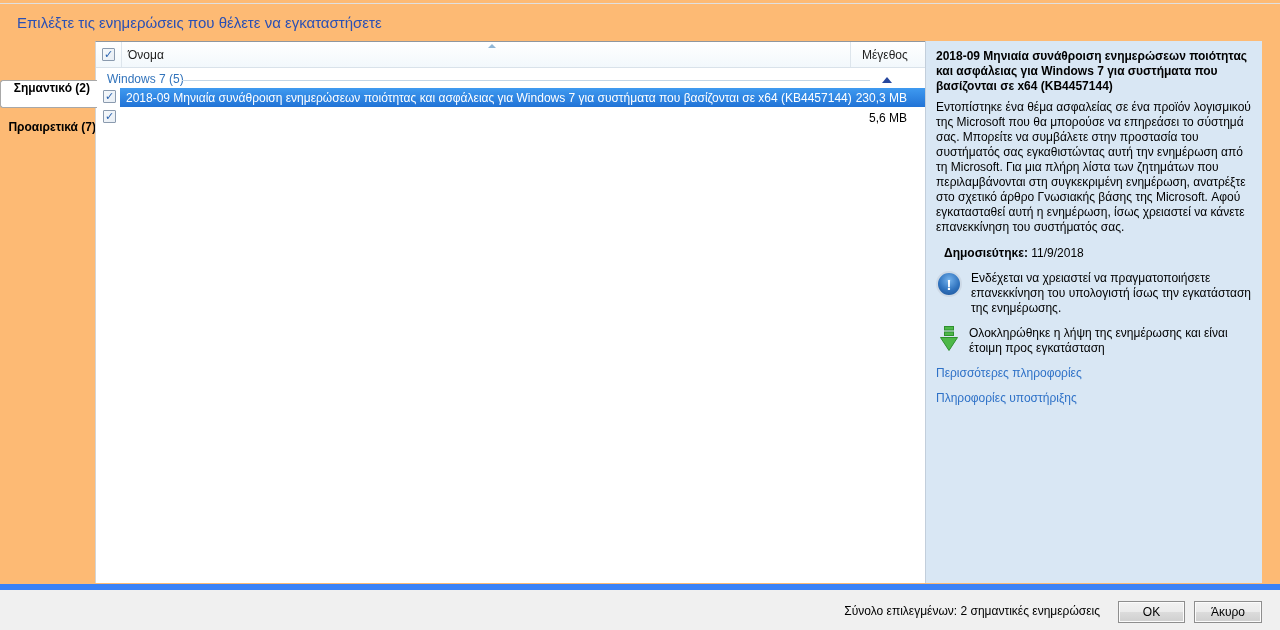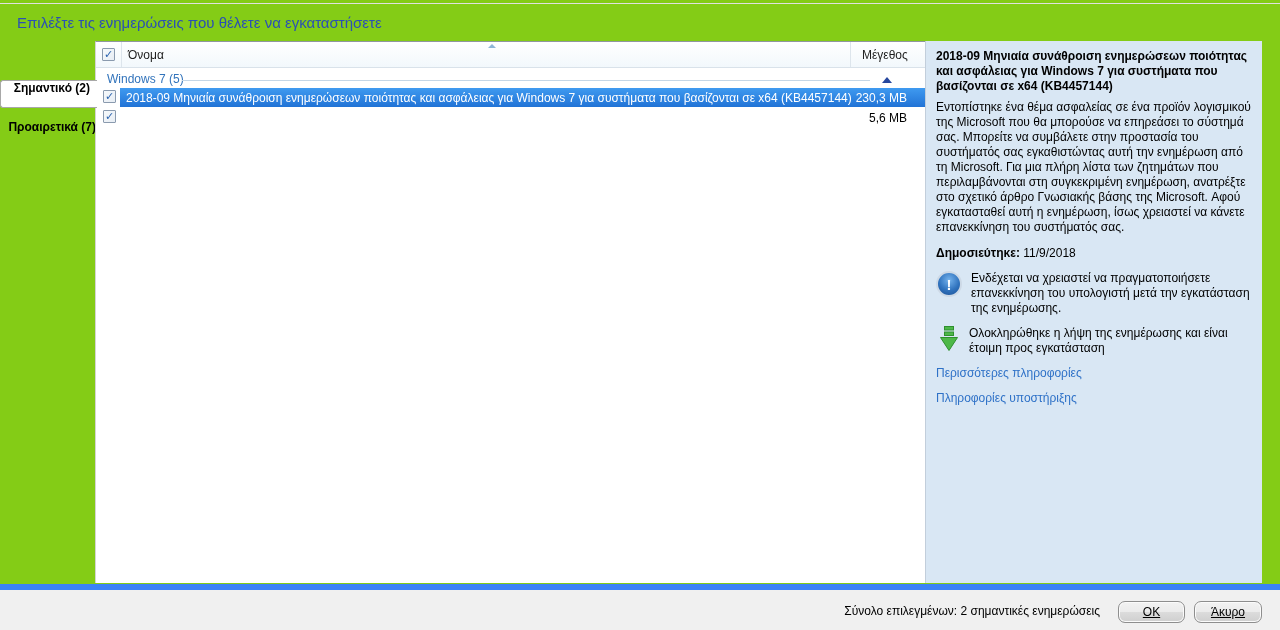--- a/index.html
+++ b/index.html
@@ -1,18 +1,18 @@
 <!DOCTYPE html>
 <html><head>
 <meta charset="utf-8">
 <style>
   * { margin:0; padding:0; box-sizing:border-box; }
   html,body { width:1280px; height:630px; background:#ffffff; overflow:hidden; }
   body { font-family:"Liberation Sans","DejaVu Sans",sans-serif; font-size:12px; color:#000; }
-  #screen { position:relative; width:1280px; height:630px; background:#84cc16; }
+  #screen { position:relative; width:1280px; height:630px; background:#fdba74; }
 
   .top-hairline { position:absolute; left:0; top:3px; width:1280px; height:1px; background:#e0e0e0; }
 
   .page-title { position:absolute; left:17px; top:14px; font-size:15px; color:#2b50b4; }
 
   
   .tab-selected { position:absolute; left:0; top:80px; width:97px; height:28px; background:#fff;
     border:1px solid #a8a8a8; border-right:none; border-radius:3px 0 0 3px; z-index:5;
     display:flex; justify-content:flex-end; padding-right:7px;
     font-weight:bold; cursor:default; }
@@ -53,38 +53,38 @@
   
   .cb { width:13px; height:13px; background:linear-gradient(135deg,#f6f9fb,#e7edf4);
     border:1px solid #8a9aae; border-radius:1px; display:flex; align-items:center; justify-content:center;
     font-size:11px; font-weight:bold; color:#2a62ae; line-height:1; cursor:pointer; }
 
   
   .details-panel { position:absolute; left:925px; top:41px; width:337px; height:542px;
     background:#d9e7f4; border-left:1px solid #c2cedb; padding:8px 10px 0 10px; line-height:15px; }
   .details-title { font-weight:bold; }
   .details-desc { margin-top:6px; }
-  .published { margin-top:11px; }
+  .published { margin-top:11px;margin-left:8px; }
   .published .lbl { font-weight:bold; }
   .info-row { margin-top:10px; display:flex; gap:9px; align-items:flex-start; }
   .excl-icon { flex:0 0 auto; width:26px; height:26px; border-radius:50%;
     background:radial-gradient(circle at 50% 32%, #74b2ec 0%, #3073be 55%, #1b4f93 100%);
     border:2px solid #cdd9e6; display:flex; align-items:center; justify-content:center;
     color:#fff; font-weight:bold; font-size:15px; line-height:1; }
   .dl-icon { flex:0 0 auto; width:22px; height:26px; margin-left:2px; }
   .details-link { margin-top:10px; color:#2e71c7; cursor:pointer; }
 
   
   .footer { position:absolute; left:0; top:584px; width:1280px; height:57px;
     background:#f0f0f0; border-top:6px solid #3b82f6; }
   .footer-summary { position:absolute; right:180px; top:14px; color:#000; }
-  .btn { position:absolute; top:11px; height:22px; border:1px solid #8e8e8e; border-radius:7px;
+  .btn { position:absolute; top:11px; height:22px; border:1px solid #8e8e8e; border-radius:0;
     background:linear-gradient(#f2f2f2 0%,#ebebeb 50%,#dcdcdc 50%,#cfcfcf 100%);
     display:flex; align-items:center; justify-content:center; font-size:12px; cursor:pointer;
-    box-shadow:inset 0 0 0 1px #fbfbfb;text-decoration:underline; }
+    box-shadow:inset 0 0 0 1px #fbfbfb; }
   .btn-ok { left:1118px; width:67px; }
   .btn-cancel { left:1194px; width:68px; }
 </style>
 </head>
 <body>
 
 <div id="screen">
 
   <div class="top-hairline"></div>
 
@@ -138,21 +138,21 @@
 
   <div class="details-panel">
     <div class="details-title">2018-09 Μηνιαία συνάθροιση ενημερώσεων ποιότητας και ασφάλειας για Windows 7 για συστήματα που βασίζονται σε x64 (KB4457144)</div>
     <div class="details-desc">Εντοπίστηκε ένα θέμα ασφαλείας σε ένα προϊόν λογισμικού της Microsoft που θα μπορούσε να επηρεάσει το σύστημά σας. Μπορείτε να συμβάλετε στην προστασία του συστήματός σας εγκαθιστώντας αυτή την ενημέρωση από τη Microsoft. Για μια πλήρη λίστα των ζητημάτων που περιλαμβάνονται στη συγκεκριμένη ενημέρωση, ανατρέξτε στο σχετικό άρθρο Γνωσιακής βάσης της Microsoft. Αφού εγκατασταθεί αυτή η ενημέρωση, ίσως χρειαστεί να κάνετε επανεκκίνηση του συστήματός σας.</div>
     <div class="published">
       <span class="lbl">Δημοσιεύτηκε:</span>
       <span>11/9/2018</span>
     </div>
     <div class="info-row">
       <span class="excl-icon">!</span>
-      <span>Ενδέχεται να χρειαστεί να πραγματοποιήσετε επανεκκίνηση του υπολογιστή μετά την εγκατάσταση της ενημέρωσης.</span>
+      <span>Ενδέχεται να χρειαστεί να πραγματοποιήσετε επανεκκίνηση του υπολογιστή ίσως την εγκατάσταση της ενημέρωσης.</span>
     </div>
     <div class="info-row">
       <span class="dl-icon">
         <svg width="22" height="26" viewBox="0 0 22 26">
           <g fill="#4db848" stroke="#2f8f2f" stroke-width="1">
             <rect x="6.5" y="0.5" width="9" height="3.5"></rect>
             <rect x="6.5" y="6" width="9" height="3.5"></rect>
             <polygon points="2.5,11.5 19.5,11.5 11,24.5"></polygon>
           </g>
         </svg>

